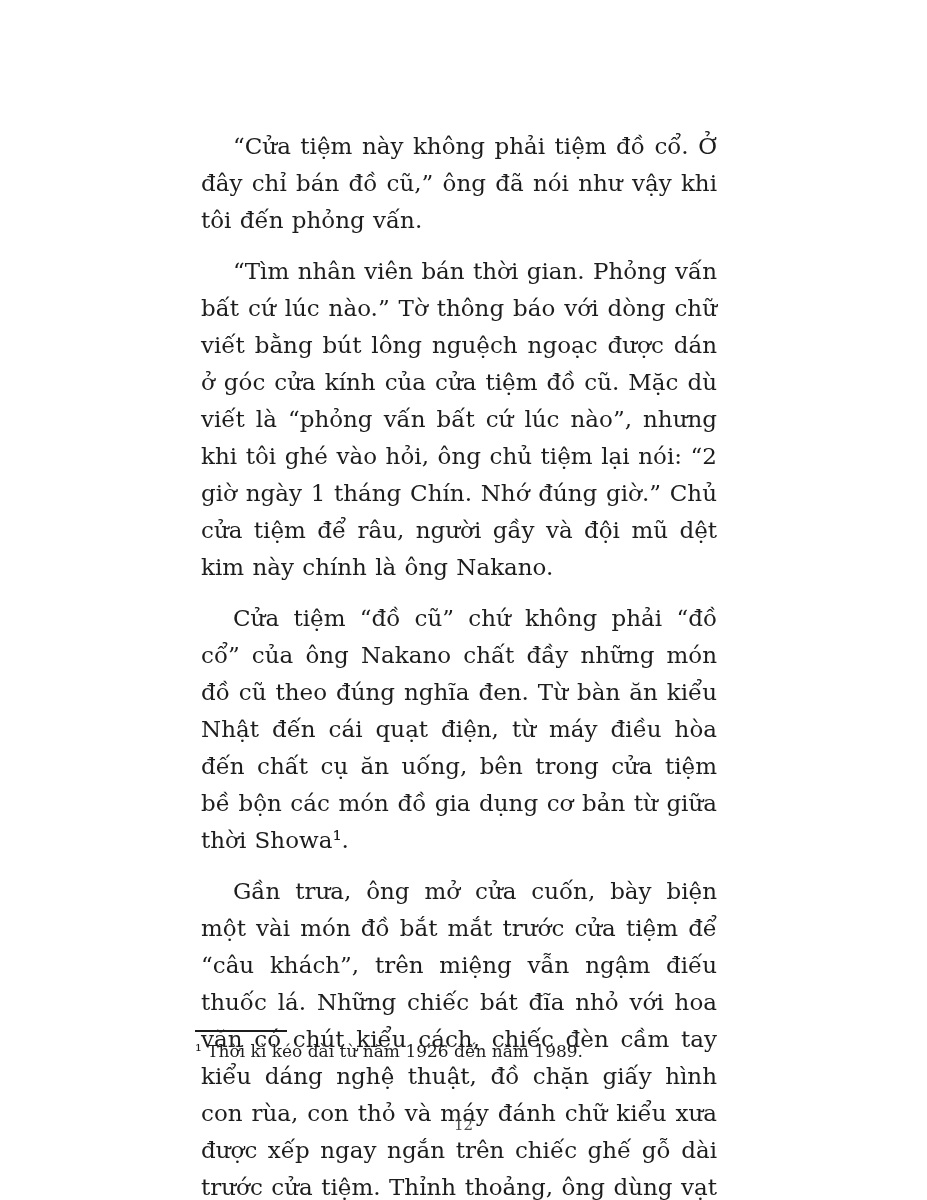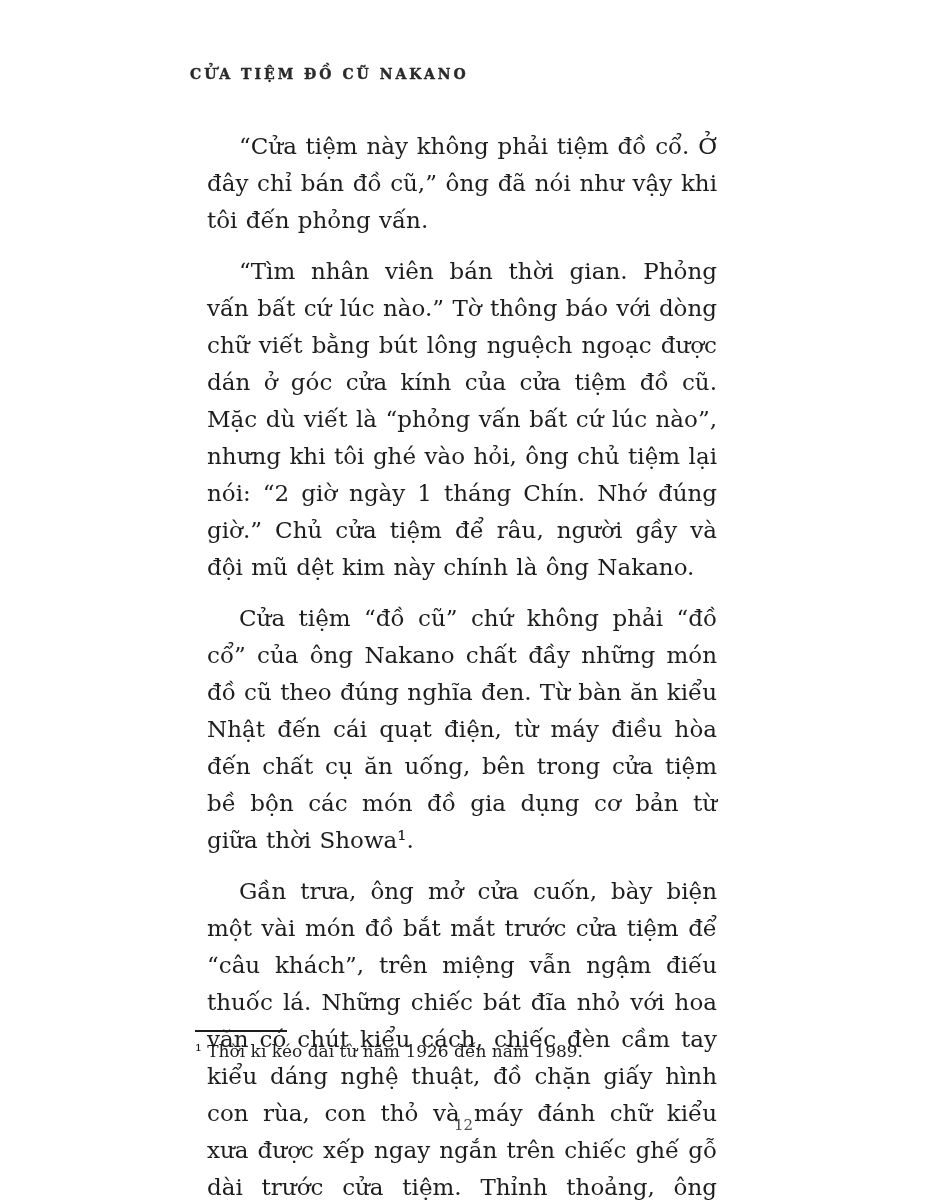--- a/index.html
+++ b/index.html
@@ -30,21 +30,21 @@
     text-transform: uppercase;
     -webkit-text-stroke: 0.4px #2a2a2a;
   }
   .body-text {
     position: absolute;
     top: 128px;
     left: 195px;
     width: 522px;
   }
   .body-text p {
-    margin: 0 0 14px 12px;
+    margin: 0 0 14px 6px;
     font-size: 23px;
     line-height: 37px;
     text-align: justify;
     text-indent: 32px;
     color: #1d1d1d;
     word-spacing: 1px;
   }
   .footnote-block {
     position: absolute;
     left: 195px;
@@ -71,21 +71,20 @@
     font-size: 15px;
     color: #4a4a4a;
     font-family: "DejaVu Serif", "Liberation Serif", serif;
   }
 </style>
 </head>
 <body>
 
 <div class="page">
 
-  <div class="running-header">Cửa Tiệm Đồ Cũ Nakano</div>
 
   <div class="body-text">
     <p>“Cửa tiệm này không phải tiệm đồ cổ. Ở đây chỉ bán đồ cũ,” ông đã nói như vậy khi tôi đến phỏng vấn.</p>
     <p>“Tìm nhân viên bán thời gian. Phỏng vấn bất cứ lúc nào.” Tờ thông báo với dòng chữ viết bằng bút lông nguệch ngoạc được dán ở góc cửa kính của cửa tiệm đồ cũ. Mặc dù viết là “phỏng vấn bất cứ lúc nào”, nhưng khi tôi ghé vào hỏi, ông chủ tiệm lại nói: “2 giờ ngày 1 tháng Chín. Nhớ đúng giờ.” Chủ cửa tiệm để râu, người gầy và đội mũ dệt kim này chính là ông Nakano.</p>
     <p>Cửa tiệm “đồ cũ” chứ không phải “đồ cổ” của ông Nakano chất đầy những món đồ cũ theo đúng nghĩa đen. Từ bàn ăn kiểu Nhật đến cái quạt điện, từ máy điều hòa đến chất cụ ăn uống, bên trong cửa tiệm bề bộn các món đồ gia dụng cơ bản từ giữa thời Showa¹.</p>
     <p>Gần trưa, ông mở cửa cuốn, bày biện một vài món đồ bắt mắt trước cửa tiệm để “câu khách”, trên miệng vẫn ngậm điếu thuốc lá. Những chiếc bát đĩa nhỏ với hoa văn có chút kiểu cách, chiếc đèn cầm tay kiểu dáng nghệ thuật, đồ chặn giấy hình con rùa, con thỏ và máy đánh chữ kiểu xưa được xếp ngay ngắn trên chiếc ghế gỗ dài trước cửa tiệm. Thỉnh thoảng, ông dùng vạt tạp dề màu đen phủi mạnh gạt tàn thuốc rơi trên đồ chặn giấy hình con rùa.</p>
   </div>
 
   <div class="footnote-block">
     <hr class="footnote-rule">

